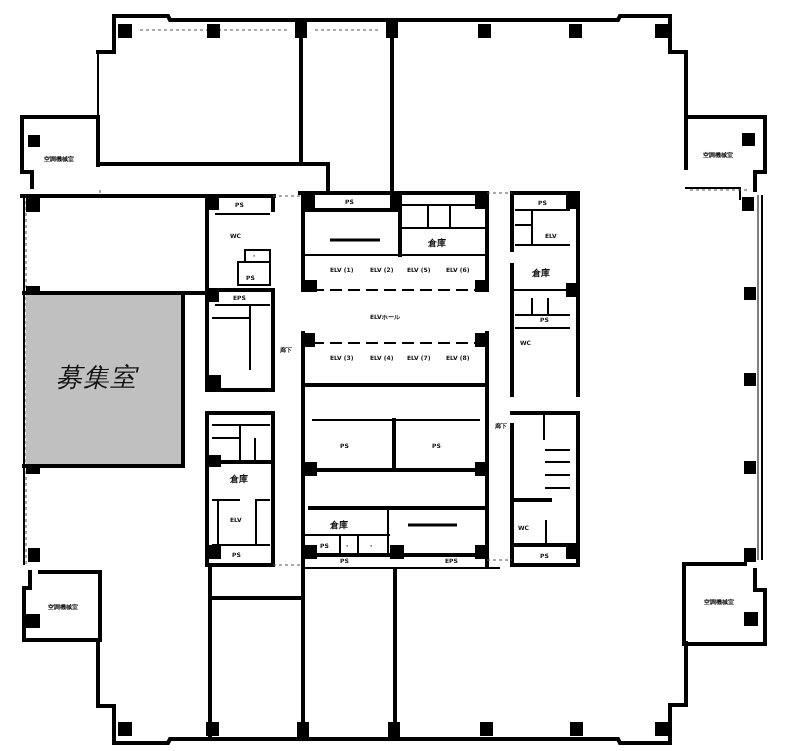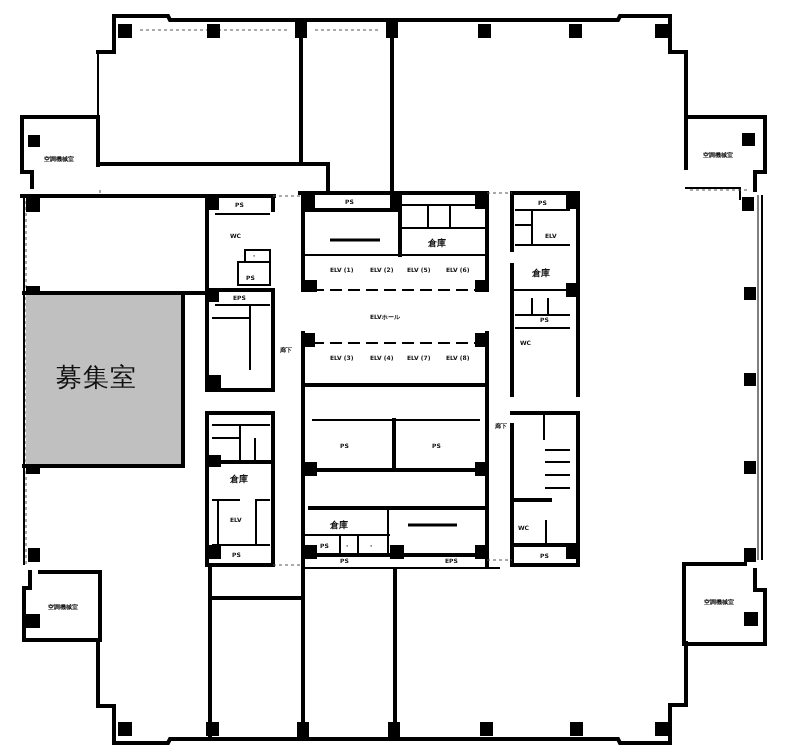--- a/index.html
+++ b/index.html
@@ -4,21 +4,21 @@
 <style>
   html, body { margin: 0; padding: 0; background: #ffffff; }
   body { width: 787px; height: 751px; overflow: hidden; position: relative; font-family: "DejaVu Sans", sans-serif; }
   #plan { position: absolute; left: 0; top: 0; width: 787px; height: 751px; }
   .wall { stroke: #000; stroke-width: 4; fill: none; stroke-linecap: square; }
   .wall-thin { stroke: #000; stroke-width: 2; fill: none; }
   .wall-hair { stroke: #555; stroke-width: 1; fill: none; stroke-dasharray: 3 3; }
   .col { fill: #000; }
   .room-label { font-family: "DejaVu Sans", sans-serif; font-size: 6px; fill: #111; font-weight: bold; }
   .room-label-md { font-family: "DejaVu Sans", sans-serif; font-size: 9px; fill: #111; font-weight: bold; }
-  .highlight-label { position: absolute; font-family: "DejaVu Sans", sans-serif; font-size: 26px; color: #111; letter-spacing: 1px; }
+  .highlight-label { position: absolute; font-family: "DejaVu Sans", sans-serif; font-size: 26px; color: #111; letter-spacing: 1px; font-style: italic; }
 </style>
 </head>
 <body>
 
 <svg id="plan" viewBox="0 0 787 751" xmlns="http://www.w3.org/2000/svg">
 
   <g>
 
     <path class="wall" d="M98 52 L114 52 L114 16 L168 16 L170 20 L618 20 L620 16 L670 16 L670 52 L686 52 L686 117"></path>
 

